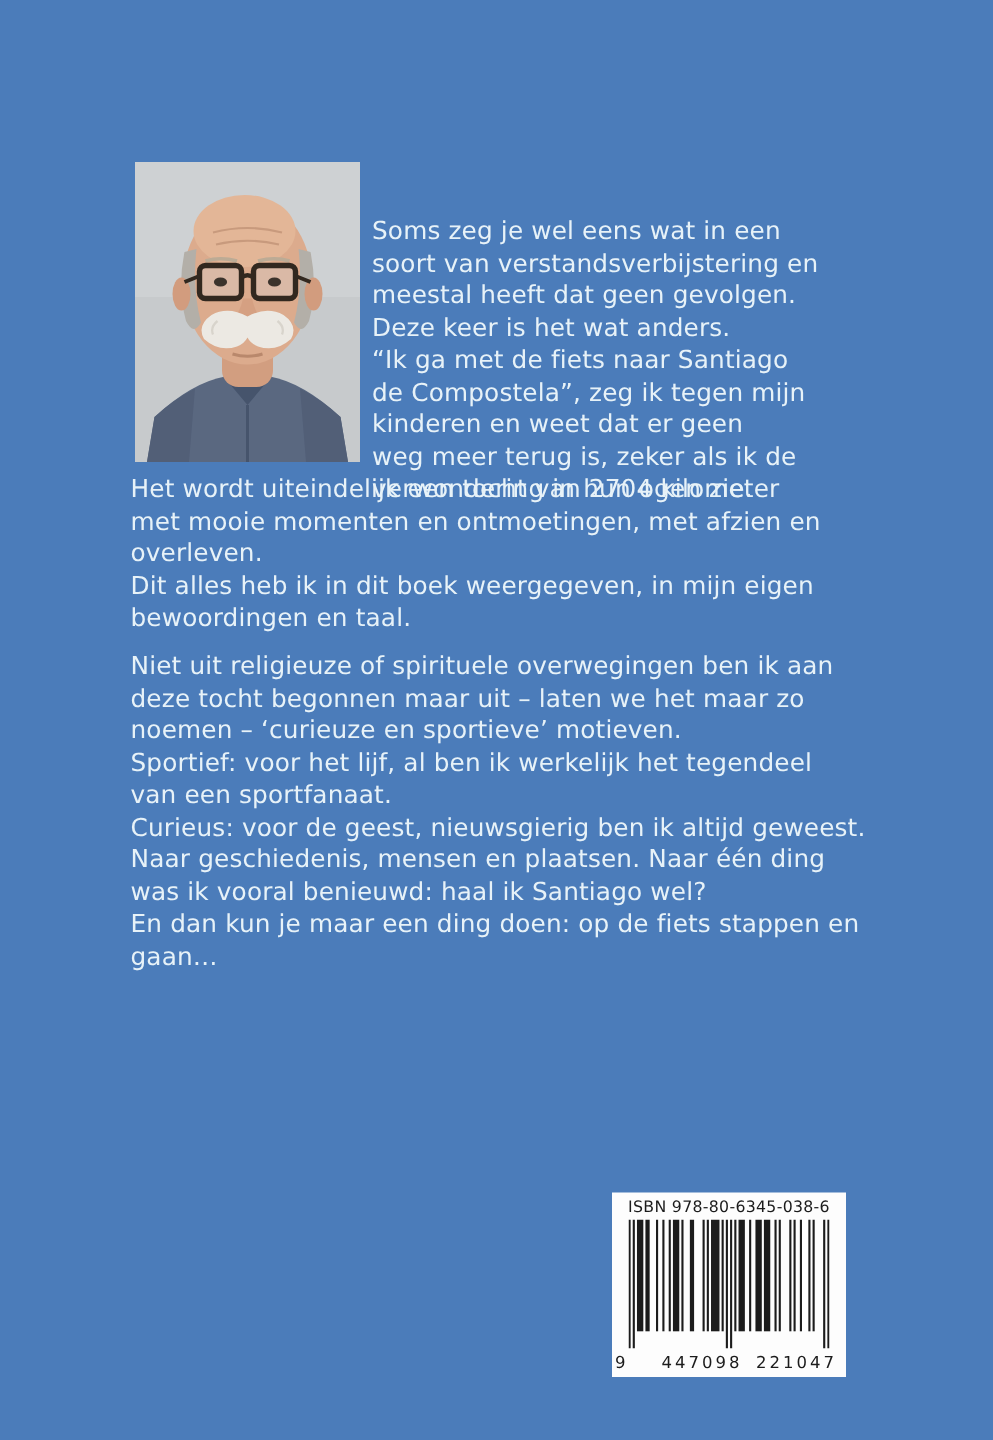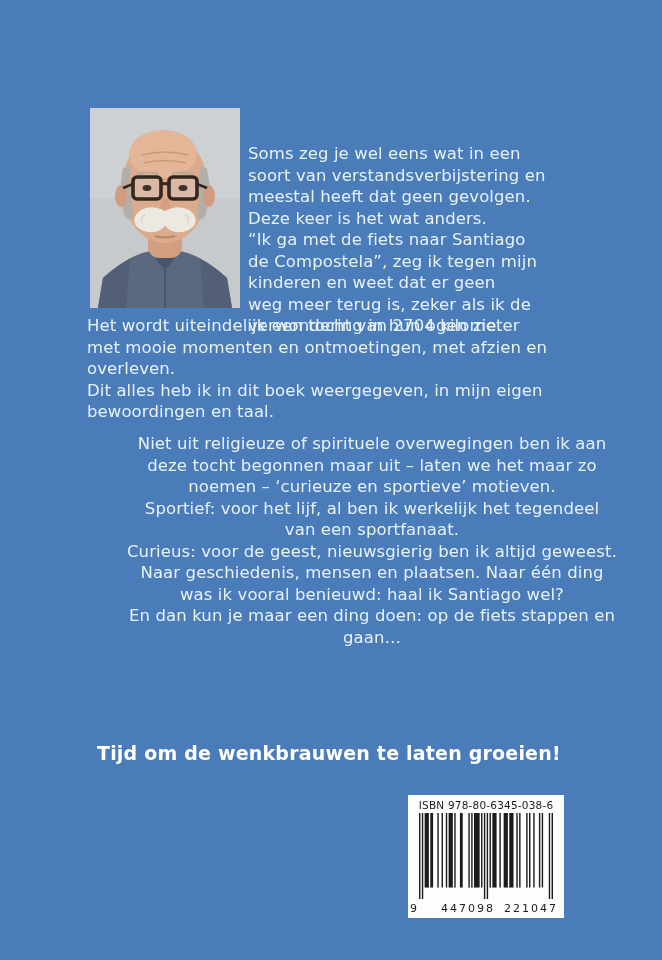--- a/index.html
+++ b/index.html
@@ -145,32 +145,31 @@
 “Ik ga met de fiets naar Santiago
 de Compostela”, zeg ik tegen mijn
 kinderen en weet dat er geen
 weg meer terug is, zeker als ik de
 verwondering in hun ogen zie.</p>
   <p class="blurb p2" style="color: rgb(231, 242, 248);">Het wordt uiteindelijk een tocht van 2704 kilometer
 met mooie momenten en ontmoetingen, met afzien en
 overleven.
 Dit alles heb ik in dit boek weergegeven, in mijn eigen
 bewoordingen en taal.</p>
-  <p class="blurb p3" style="color: rgb(231, 242, 248); text-align: center;">Niet uit religieuze of spirituele overwegingen ben ik aan
+  <p class="blurb p3" style="color: rgb(231, 242, 248);">Niet uit religieuze of spirituele overwegingen ben ik aan
 deze tocht begonnen maar uit – laten we het maar zo
 noemen – ‘curieuze en sportieve’ motieven.
 Sportief: voor het lijf, al ben ik werkelijk het tegendeel
 van een sportfanaat.
 Curieus: voor de geest, nieuwsgierig ben ik altijd geweest.
 Naar geschiedenis, mensen en plaatsen. Naar één ding
 was ik vooral benieuwd: haal ik Santiago wel?
 En dan kun je maar een ding doen: op de fiets stappen en
 gaan…</p>
 
-  <div class="tagline" style="color: rgb(255, 255, 255);">Tijd om de wenkbrauwen te laten groeien!</div>
 
   <div class="barcode-box">
     <div class="isbn-label">ISBN 978-80-6345-038-6</div>
     <svg class="bars" id="barcode-bars" width="134" height="86" viewBox="0 0 95 60" preserveAspectRatio="none">
         <rect x="0" y="0" width="1" height="60" fill="#1c1c1c"></rect>
         <rect x="2" y="0" width="1" height="60" fill="#1c1c1c"></rect>
         <rect x="4" y="0" width="3" height="52" fill="#1c1c1c"></rect>
         <rect x="8" y="0" width="2" height="52" fill="#1c1c1c"></rect>
         <rect x="13" y="0" width="1" height="52" fill="#1c1c1c"></rect>
         <rect x="16" y="0" width="1" height="52" fill="#1c1c1c"></rect>

